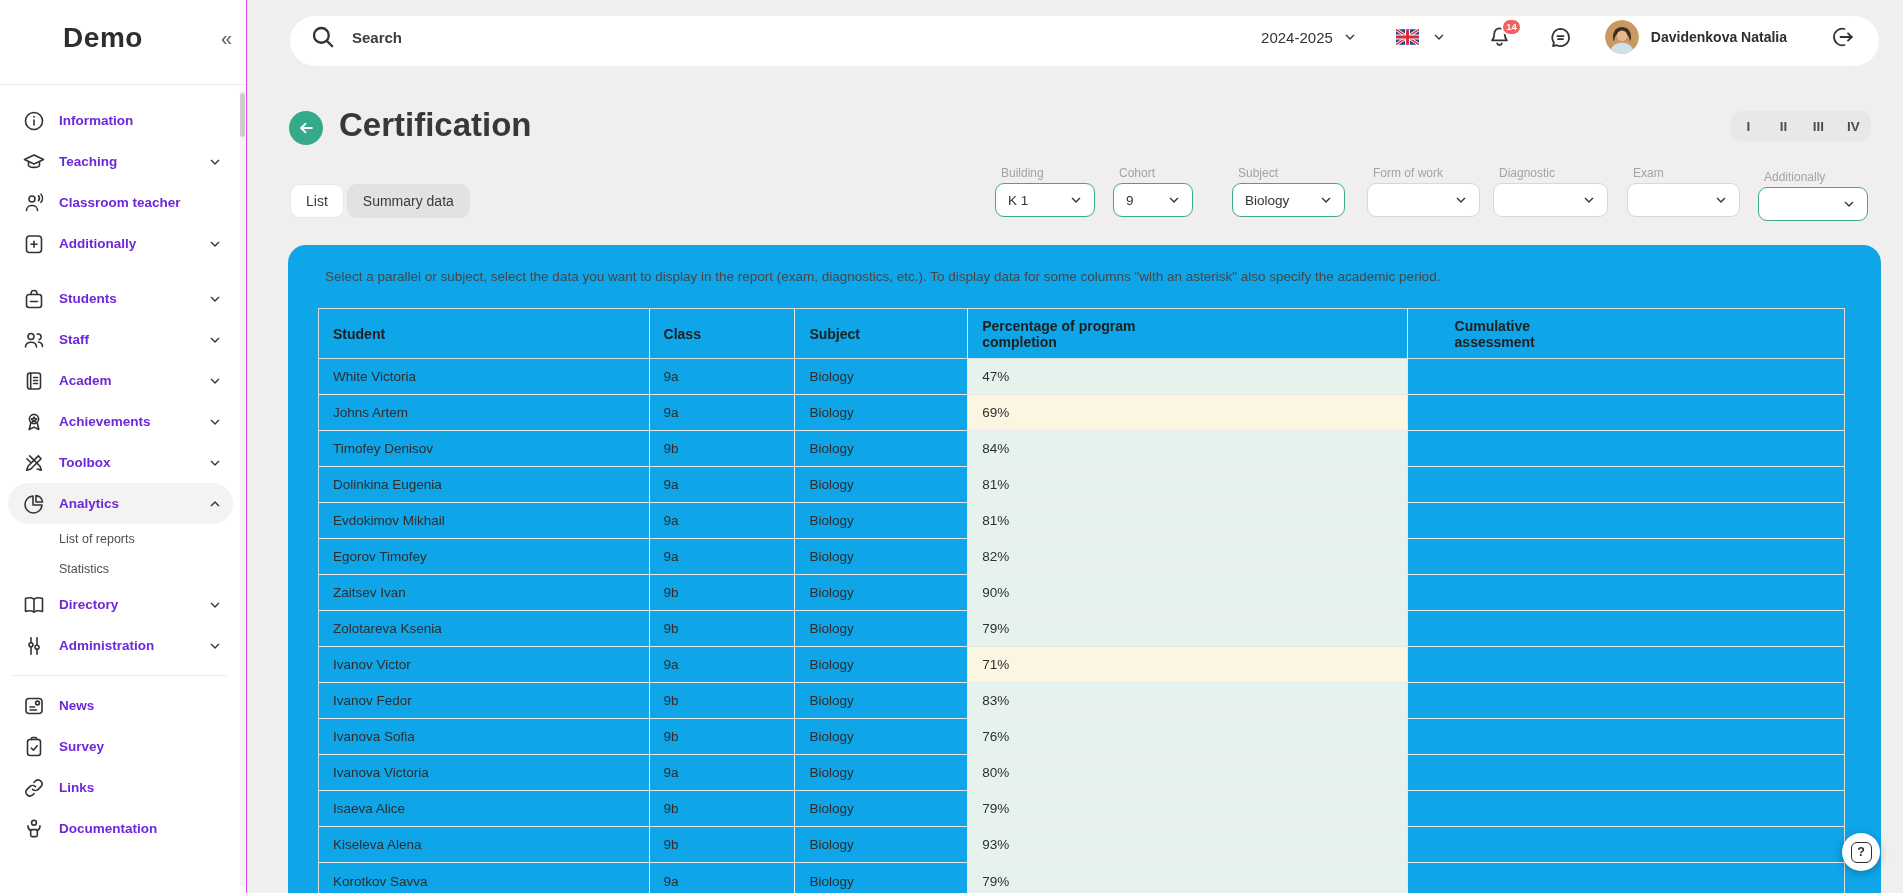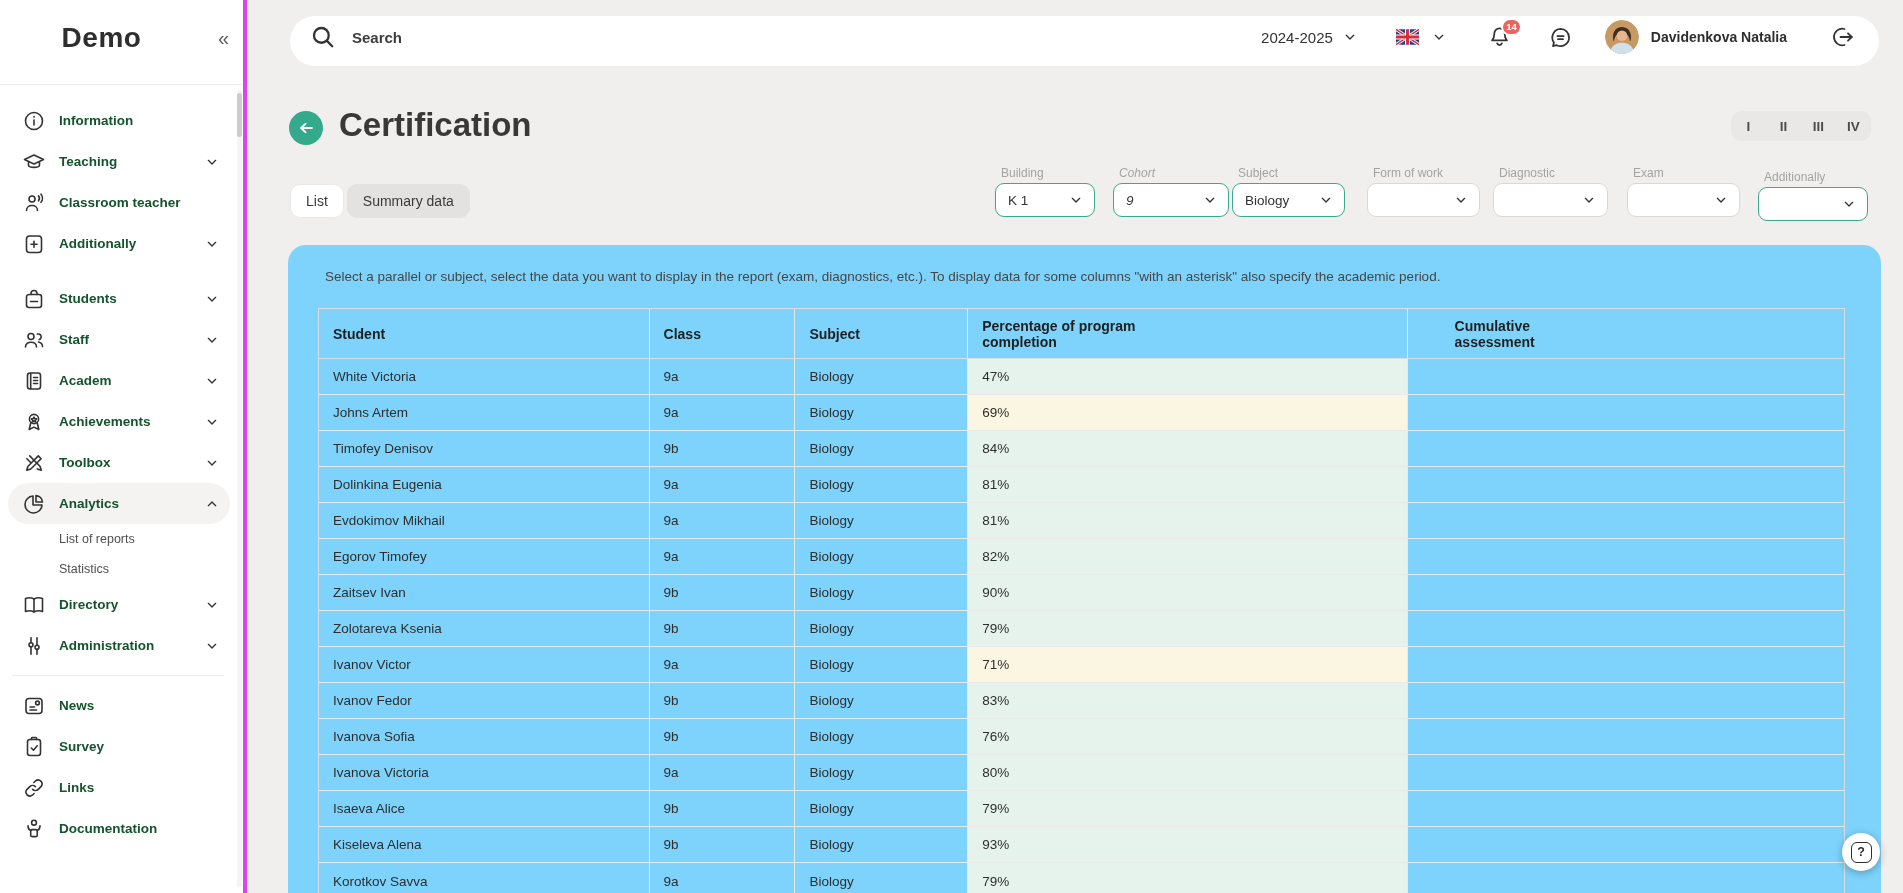--- a/index.html
+++ b/index.html
@@ -3,31 +3,31 @@
 <meta charset="utf-8">
 <style>
   html,body{margin:0;padding:0;width:1903px;height:893px;overflow:hidden;
     background:#f0efed;font-family:"Liberation Sans",sans-serif;
     -webkit-font-smoothing:antialiased;}
   *{box-sizing:border-box;}
   svg{display:block;}
 
   
   .sidebar{position:absolute;left:0;top:0;width:247px;height:893px;background:#fff;
-    border-right:4px solid #d946ef;z-index:5;}
+    border-right:1px solid #d946ef;z-index:5;}
   .sb-head{position:relative;height:85px;border-bottom:1px solid #eeeeee;}
   .sb-logo{position:absolute;left:0;right:40px;top:22px;text-align:center;
     font-size:28px;font-weight:800;color:#2e2e2e;letter-spacing:.5px;}
   .sb-collapse{position:absolute;right:14px;top:27px;font-size:20px;color:#5a5a5a;cursor:pointer;}
   .sb-menu{position:absolute;top:86px;left:0;right:7px;bottom:0;overflow:hidden;padding-top:14px;}
   .sb-item{height:41px;display:flex;align-items:center;margin:0 6px 0 8px;
     padding:0 10px 0 14px;border-radius:21px;cursor:pointer;}
   .sb-item.active{background:#f4f3f1;}
   .sb-item .ico{width:24px;height:24px;margin-right:13px;flex:0 0 auto;}
-  .sb-item .lbl{flex:1;font-size:13.5px;font-weight:700;color:#14532d;}
+  .sb-item .lbl{flex:1;font-size:13.5px;font-weight:700;color:#6d28d9;}
   .sb-item .chev{width:16px;height:16px;}
   .sb-sub{height:30px;display:flex;align-items:center;padding-left:59px;
     font-size:12.5px;color:#4f4f4f;cursor:pointer;}
   .sb-gap{height:14px;}
   .sb-div{border-top:1px solid #ececec;margin:9px 12px;}
   .sb-scrollbar{position:absolute;right:1px;top:90px;bottom:6px;width:5px;}
   .sb-scrollbar .track{position:absolute;inset:0;background:#f4f4f4;border-radius:3px;}
   .sb-scrollbar .thumb{position:absolute;top:3px;left:0;width:5px;height:44px;
     background:#cdcdcd;border-radius:3px;}
 
@@ -72,21 +72,21 @@
   
   .filter{position:absolute;}
   .f-label{position:absolute;left:6px;top:-17px;font-size:12px;color:#a3a3a3;white-space:nowrap;}
   .f-box{width:100%;height:34px;border-radius:9px;border:1px solid #d8d8d8;background:#fff;
     display:flex;align-items:center;padding:0 10px 0 12px;cursor:pointer;}
   .filter.filled .f-box{border-color:#3aa98d;}
   .f-val{flex:1;font-size:13.5px;color:#333;white-space:nowrap;overflow:hidden;}
   .f-chev{width:16px;height:16px;flex:0 0 auto;}
 
   
-  .card{position:absolute;left:288px;top:245px;width:1593px;height:648px;background:#7dd3fc;
+  .card{position:absolute;left:288px;top:245px;width:1593px;height:648px;background:#0ea5e9;
     border-radius:18px 18px 0 0;overflow:hidden;}
   .notice{position:absolute;left:37px;top:24px;font-size:13.5px;color:#464646;}
 
   .tbl{position:absolute;left:30px;top:63px;width:1527px;border:1px solid #dcdcdc;}
   .thead{display:flex;height:50px;border-bottom:1px solid #dcdcdc;}
   .th{display:flex;align-items:center;font-size:14px;font-weight:700;color:#1f1f1f;
     border-right:1px solid #e6e6e6;padding-left:14px;line-height:16px;}
   .th:last-child{border-right:none;}
   .tr{display:flex;height:36px;border-bottom:1px solid #e9e9e9;}
   .tr:last-child{border-bottom:none;}
@@ -432,21 +432,21 @@
       <span class="f-label">Building</span>
       <div class="f-box">
         <span class="f-val">K 1</span>
         <span class="f-chev">
           <svg viewBox="0 0 24 24" width="100%" height="100%" fill="none" stroke="#333" stroke-width="2" stroke-linecap="round" stroke-linejoin="round">
             <polyline points="6.5 9.5 12 15 17.5 9.5"></polyline>
           </svg>
         </span>
       </div>
     </div>
-    <div class="filter filled" style="left: 1113px; top: 183px; width: 116px; font-style: italic;">
+    <div class="filter filled" style="left: 1113px; top: 183px; width: 80px;">
       <span class="f-label">Cohort</span>
       <div class="f-box">
         <span class="f-val">9</span>
         <span class="f-chev">
           <svg viewBox="0 0 24 24" width="100%" height="100%" fill="none" stroke="#333" stroke-width="2" stroke-linecap="round" stroke-linejoin="round">
             <polyline points="6.5 9.5 12 15 17.5 9.5"></polyline>
           </svg>
         </span>
       </div>
     </div>

